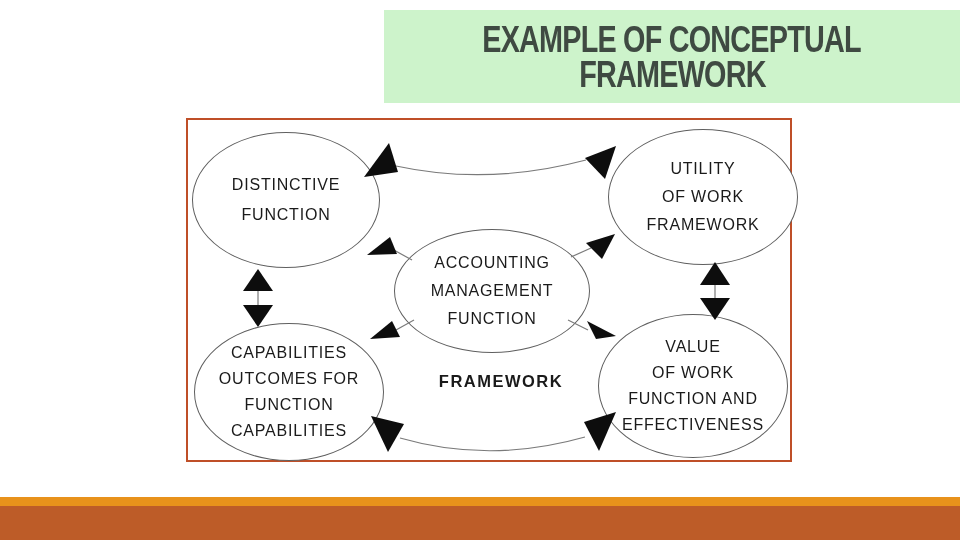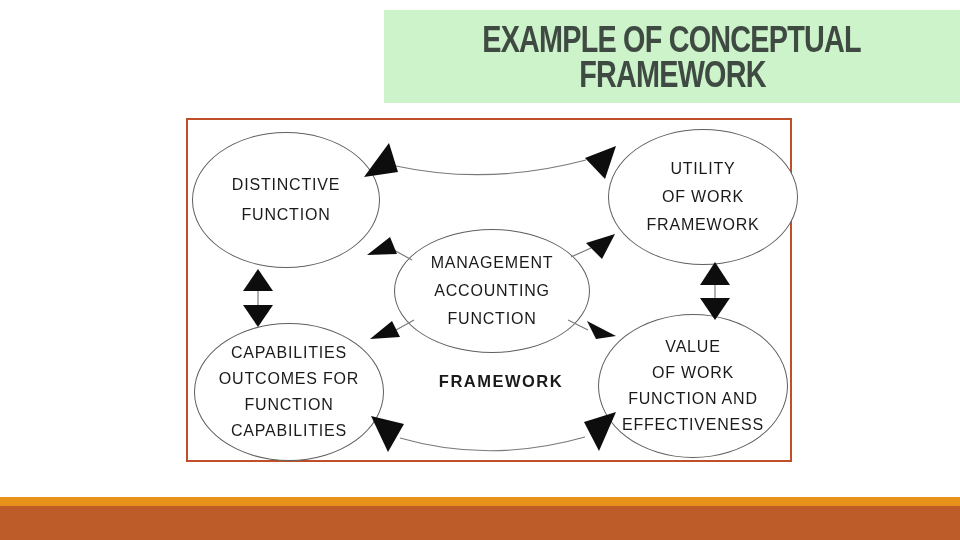--- a/index.html
+++ b/index.html
@@ -81,22 +81,22 @@
     <div class="node-line">FUNCTION</div>
   </div>
 
   <div class="node node-tr">
     <div class="node-line">UTILITY</div>
     <div class="node-line">OF WORK</div>
     <div class="node-line">FRAMEWORK</div>
   </div>
 
   <div class="node node-c">
+    <div class="node-line">ACCOUNTING</div>
     <div class="node-line">MANAGEMENT</div>
-    <div class="node-line">ACCOUNTING</div>
     <div class="node-line">FUNCTION</div>
   </div>
 
   <div class="node node-bl">
     <div class="node-line">CAPABILITIES</div>
     <div class="node-line">OUTCOMES FOR</div>
     <div class="node-line">FUNCTION</div>
     <div class="node-line">CAPABILITIES</div>
   </div>
 

